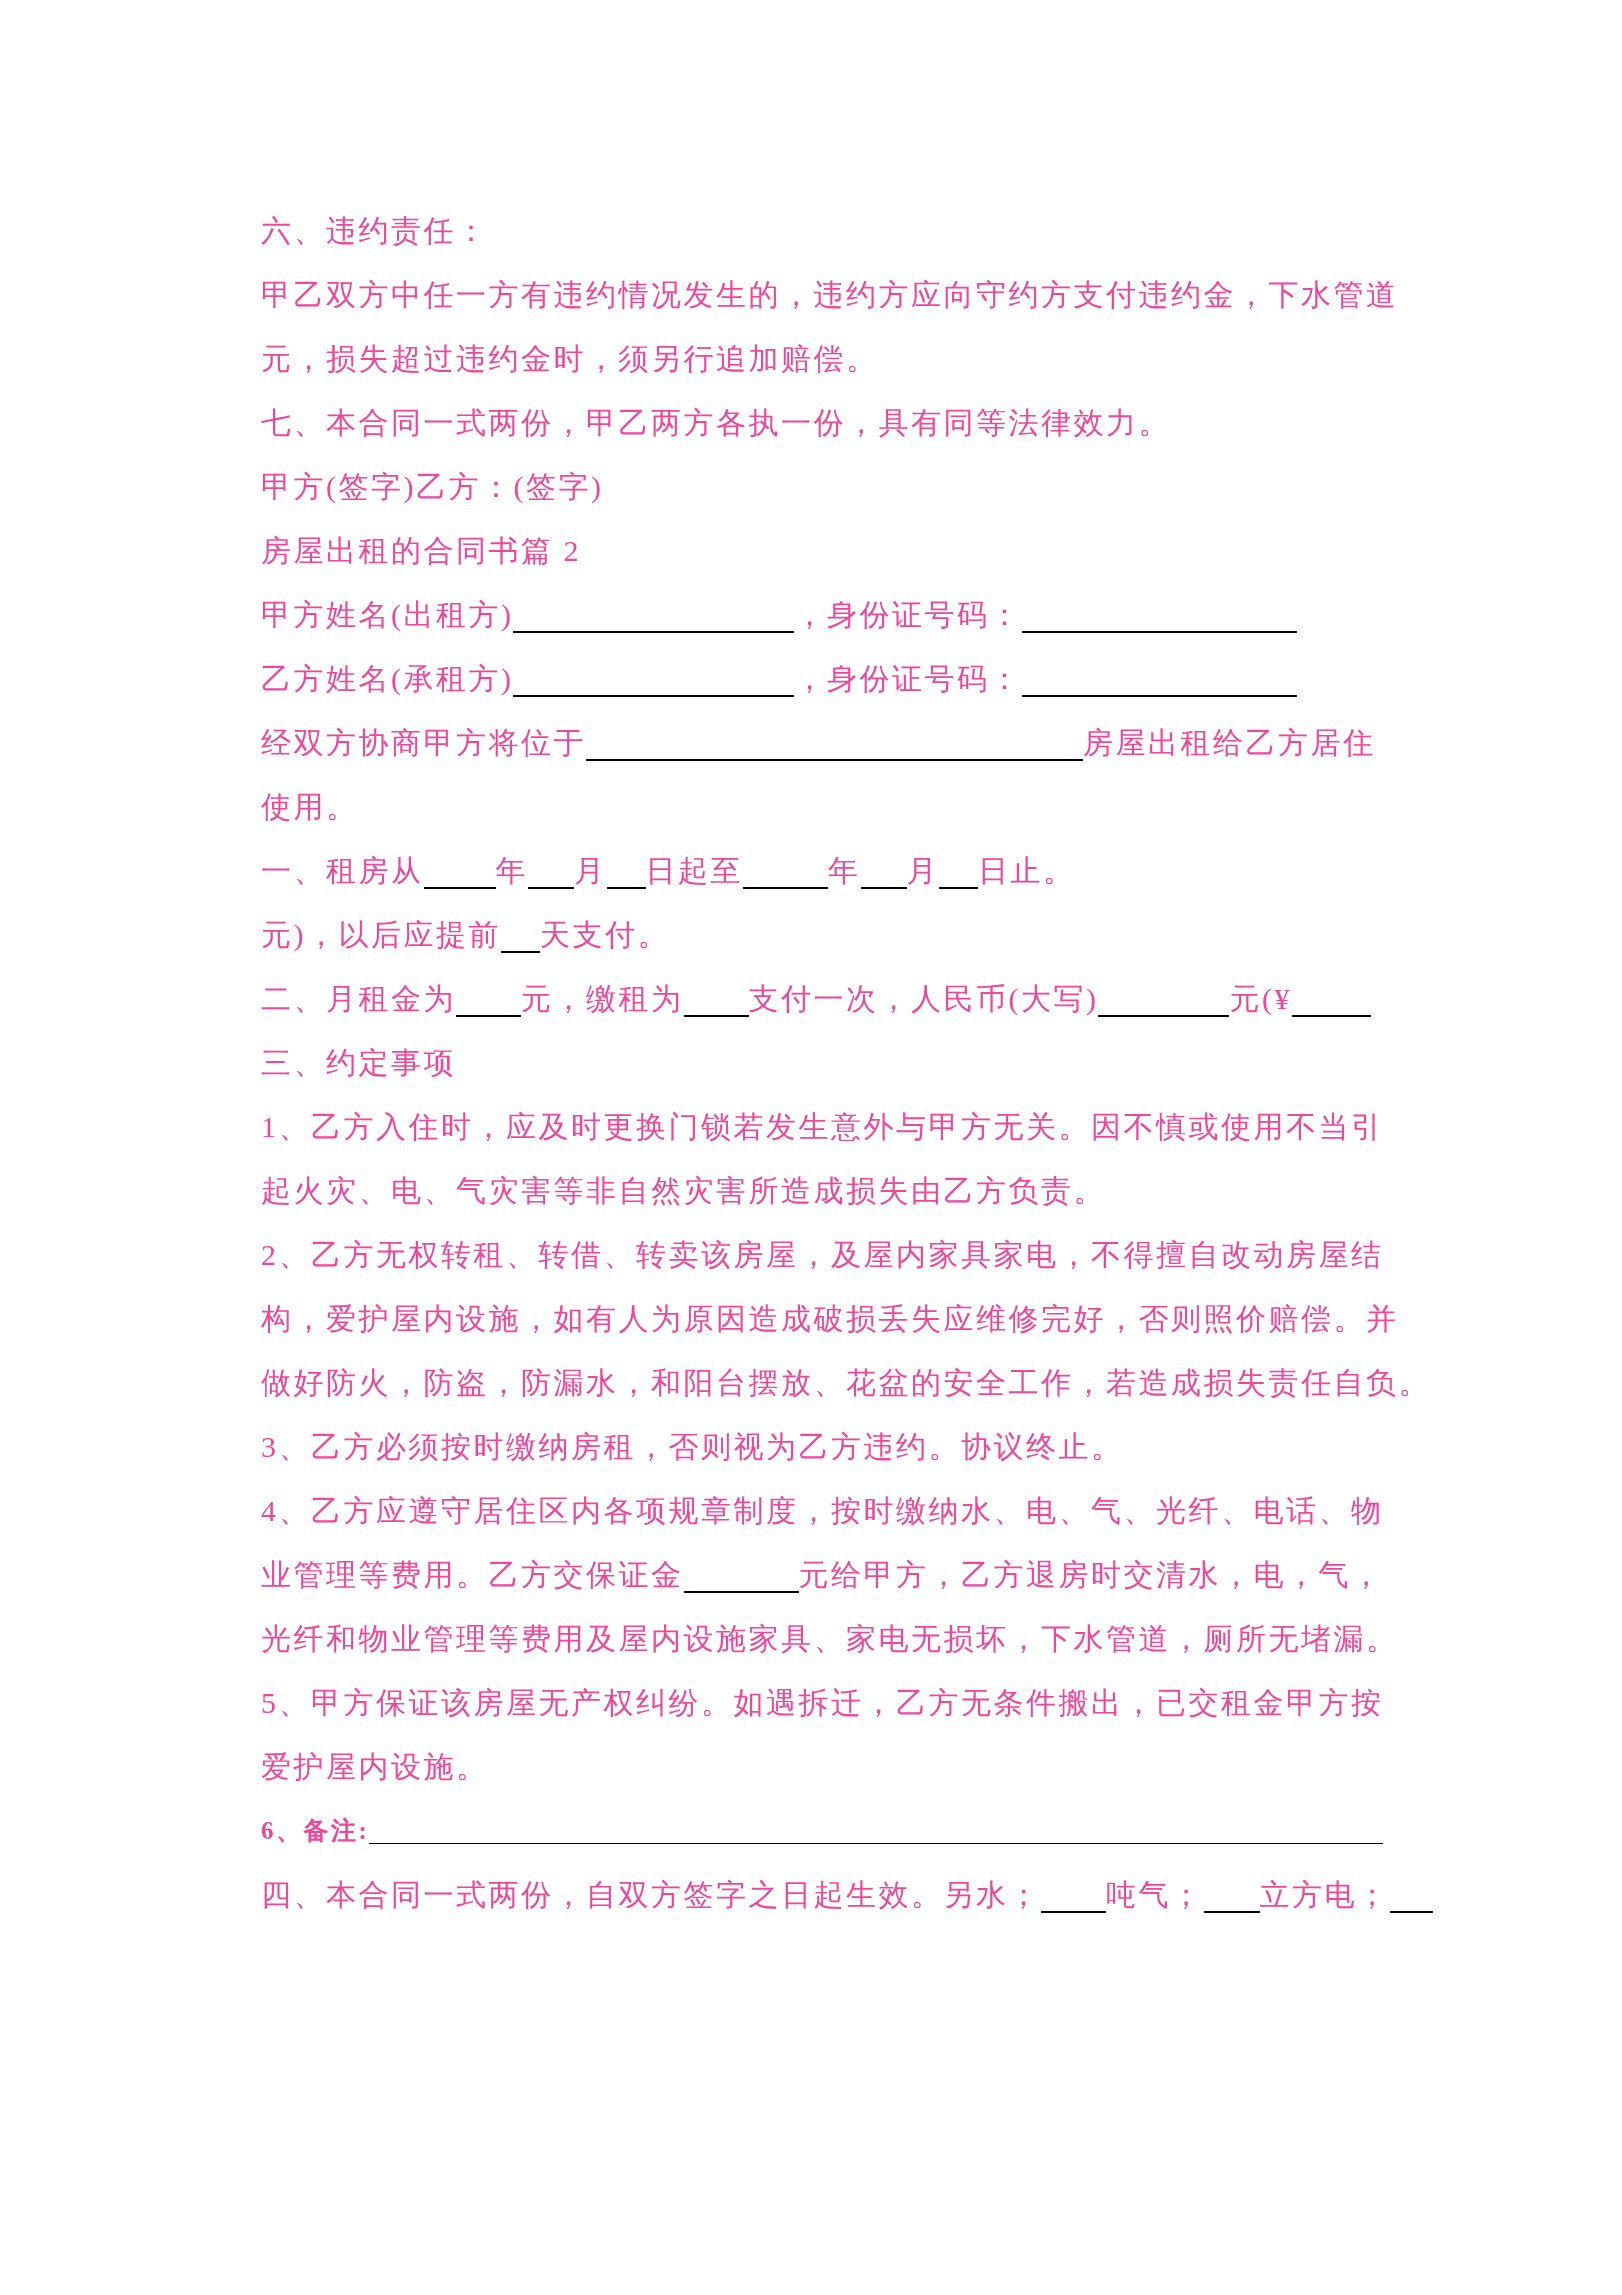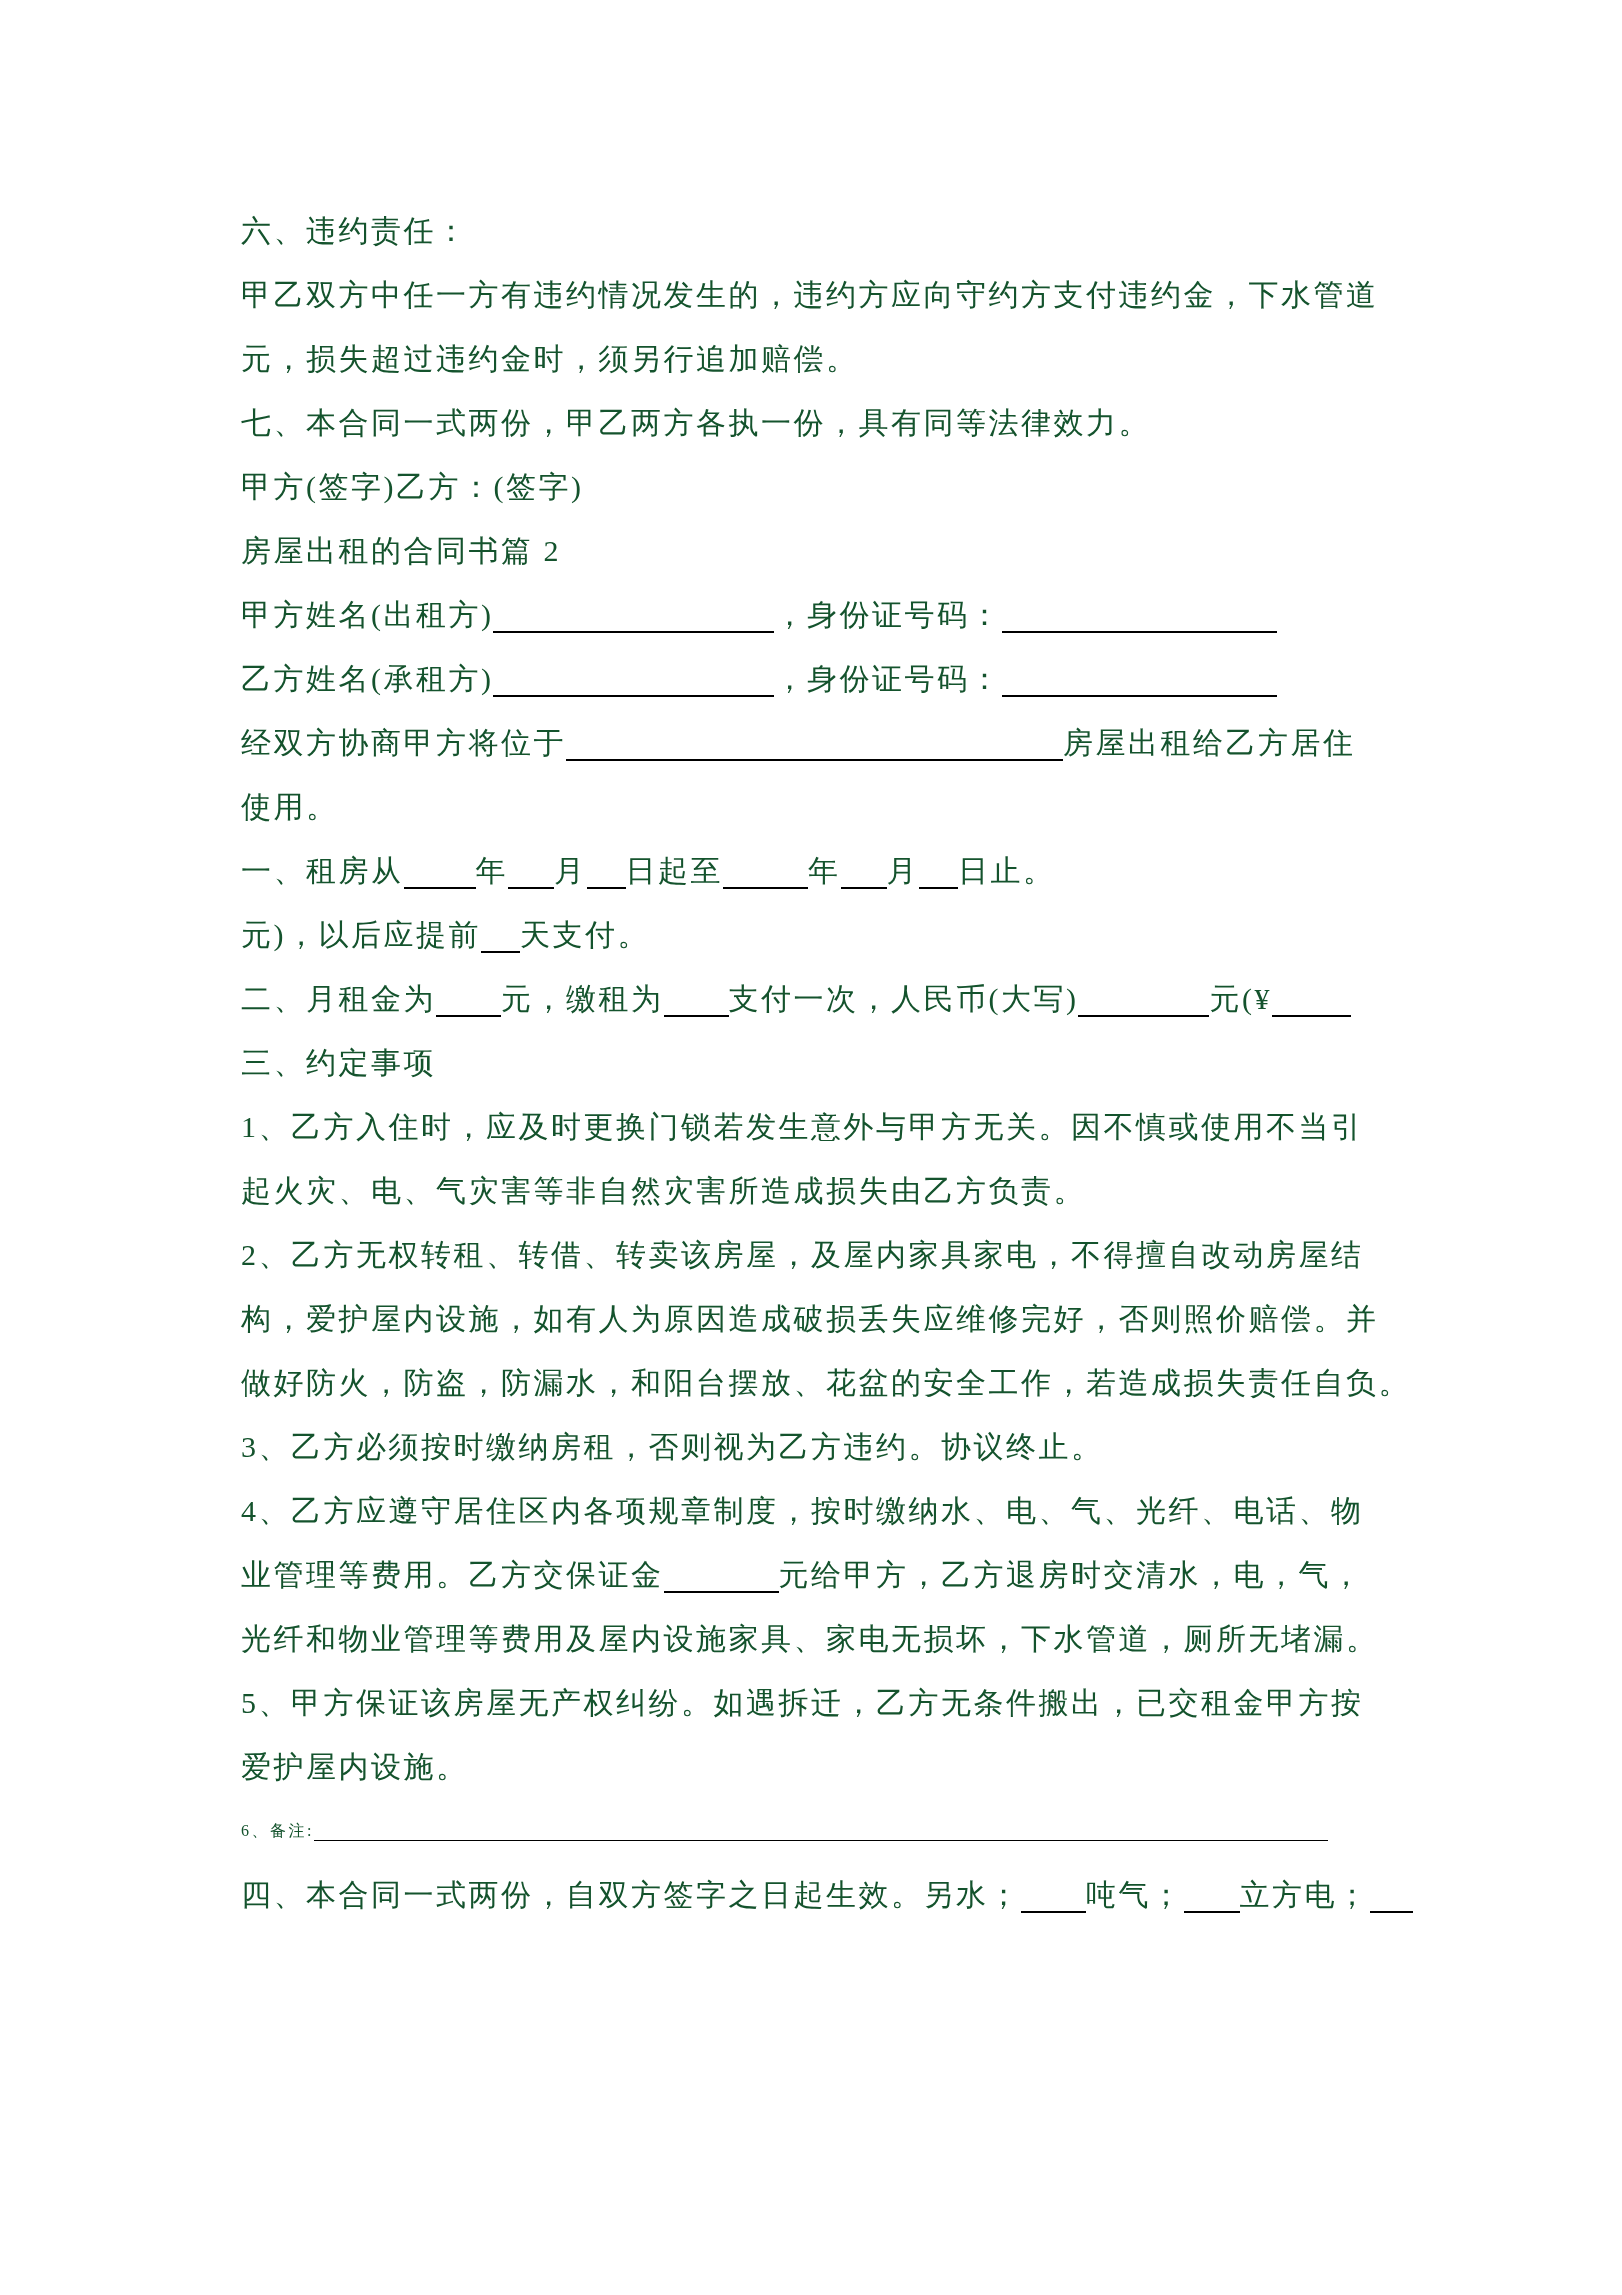--- a/index.html
+++ b/index.html
@@ -21,24 +21,26 @@
     left: 241px;
     top: 199px;
     width: 1161px;
   }
   .line {
     height: 64px;
     line-height: 64px;
     font-size: 30px;
     letter-spacing: 2.5px;
     white-space: nowrap;
-    color: #14532d;
+    color: #ec4899;
+    margin-left: 20px;
   }
   .line.small {
-    font-size: 16px;
+    font-size: 25px;
+    font-weight: bold;
   }
   .txt {
     display: inline;
   }
   .blank {
     display: inline-block;
     height: 1.3px;
     border-bottom: 2px solid #000000;
     vertical-align: -7.9px;
   }

